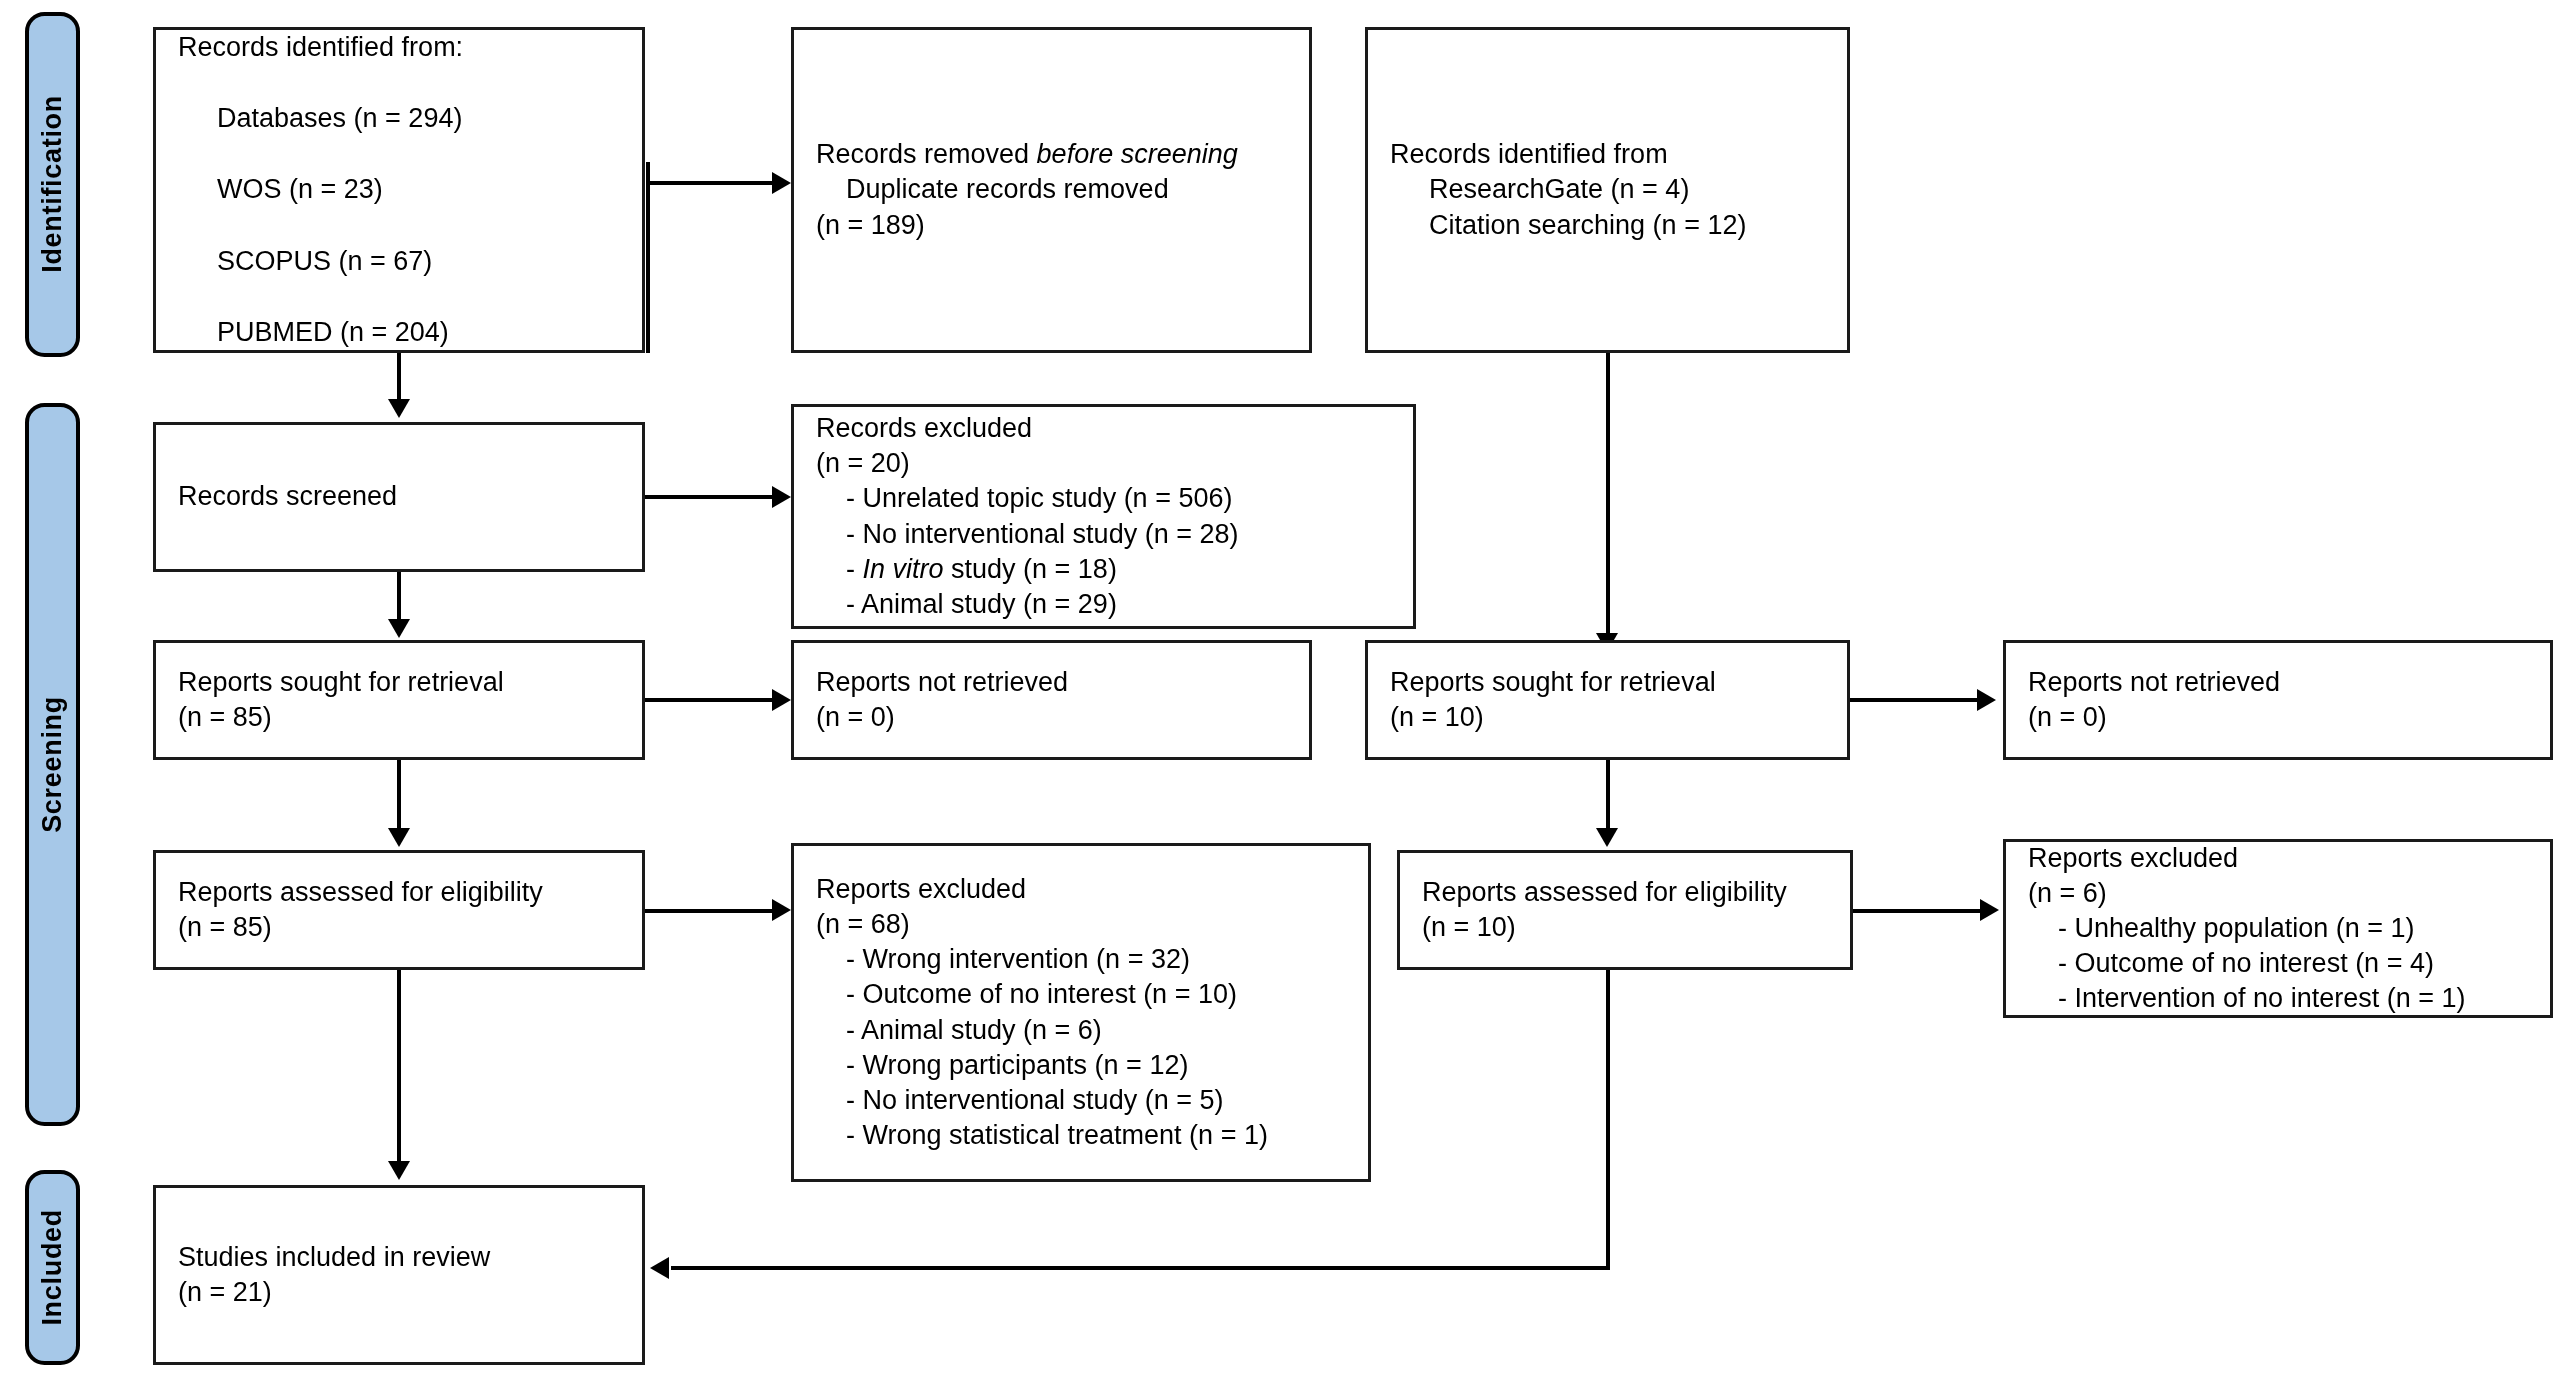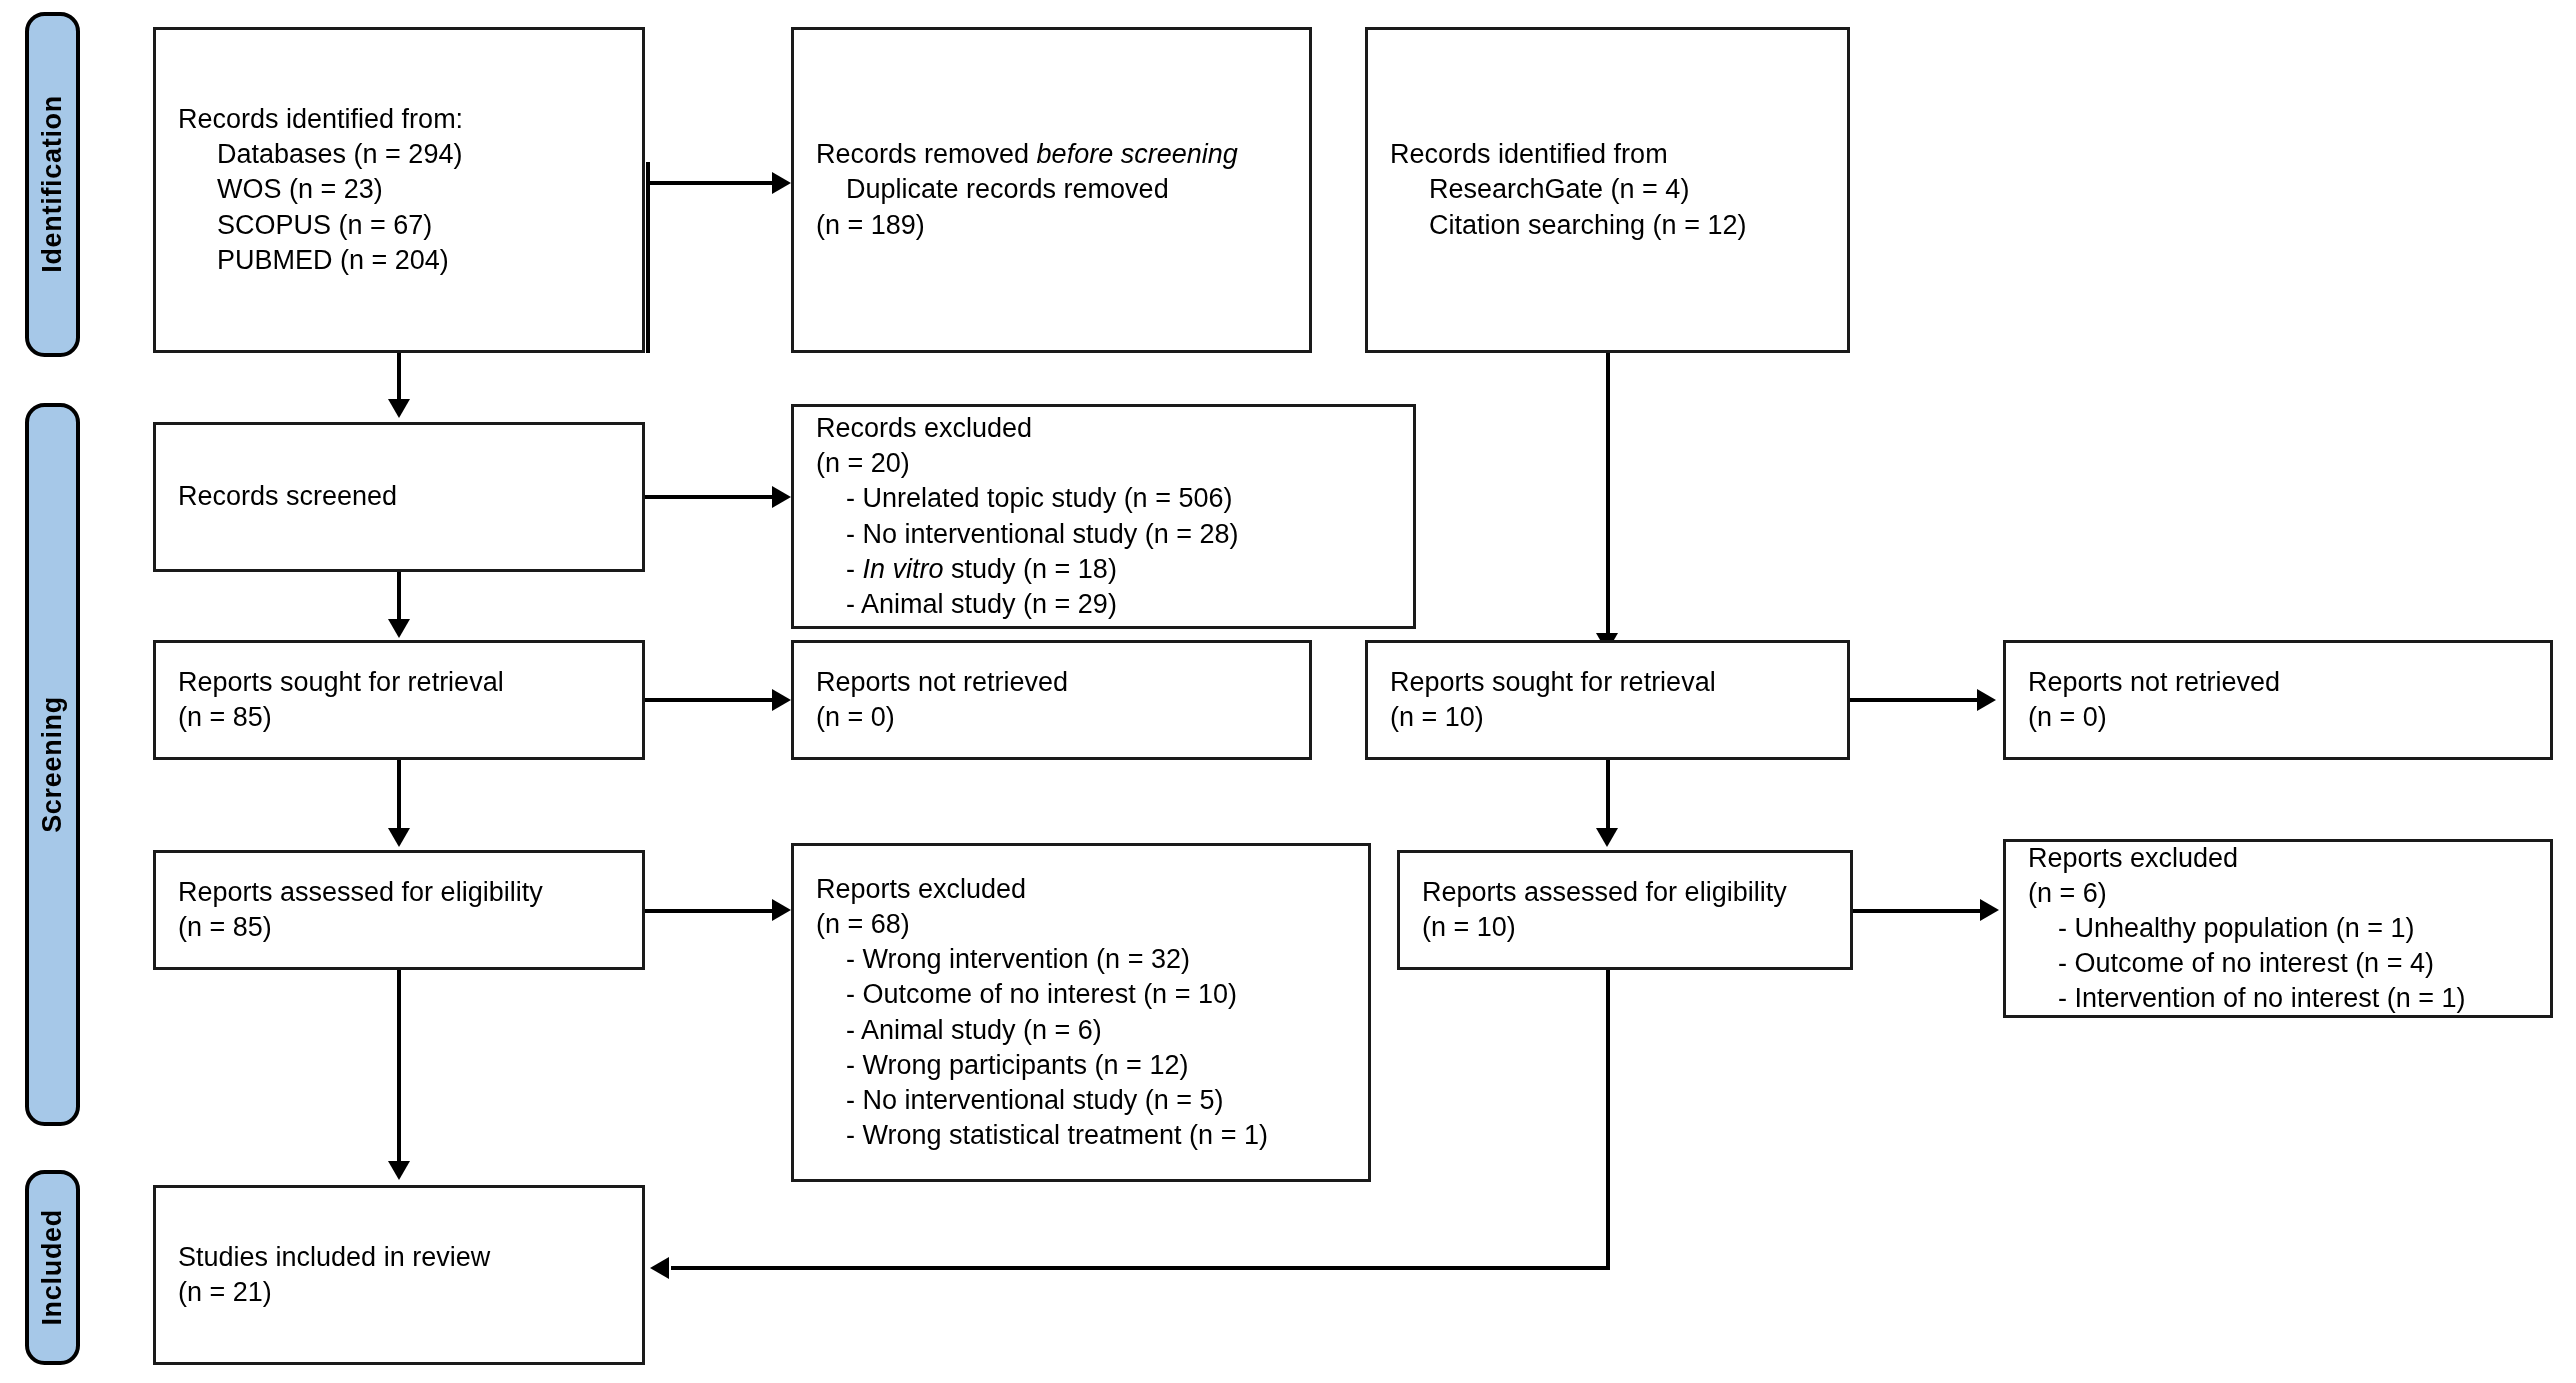--- a/index.html
+++ b/index.html
@@ -103,21 +103,21 @@
   </div>
 
   <div class="stage-label" style="left:25px; top:403px; width:55px; height:723px;">
     <span class="stage-text">Screening</span>
   </div>
 
   <div class="stage-label" style="left:25px; top:1170px; width:55px; height:195px;">
     <span class="stage-text">Included</span>
   </div>
 
-  <div class="box" style="left:153px; top:27px; width:492px; height:326px;">
+  <div class="box" style="left:153px; top:27px; width:492px; height:326px;gap:36px;">
     <div class="line">Records identified from:</div>
     <div class="line indent1">Databases (n = 294)</div>
     <div class="line indent1">WOS (n = 23)</div>
     <div class="line indent1">SCOPUS (n = 67)</div>
     <div class="line indent1">PUBMED (n = 204)</div>
   </div>
 
   <div class="box" style="left:791px; top:27px; width:521px; height:326px;">
     <div class="line"><span>Records removed </span><i>before screening</i></div>
     <div class="line indent2">Duplicate records removed</div>

